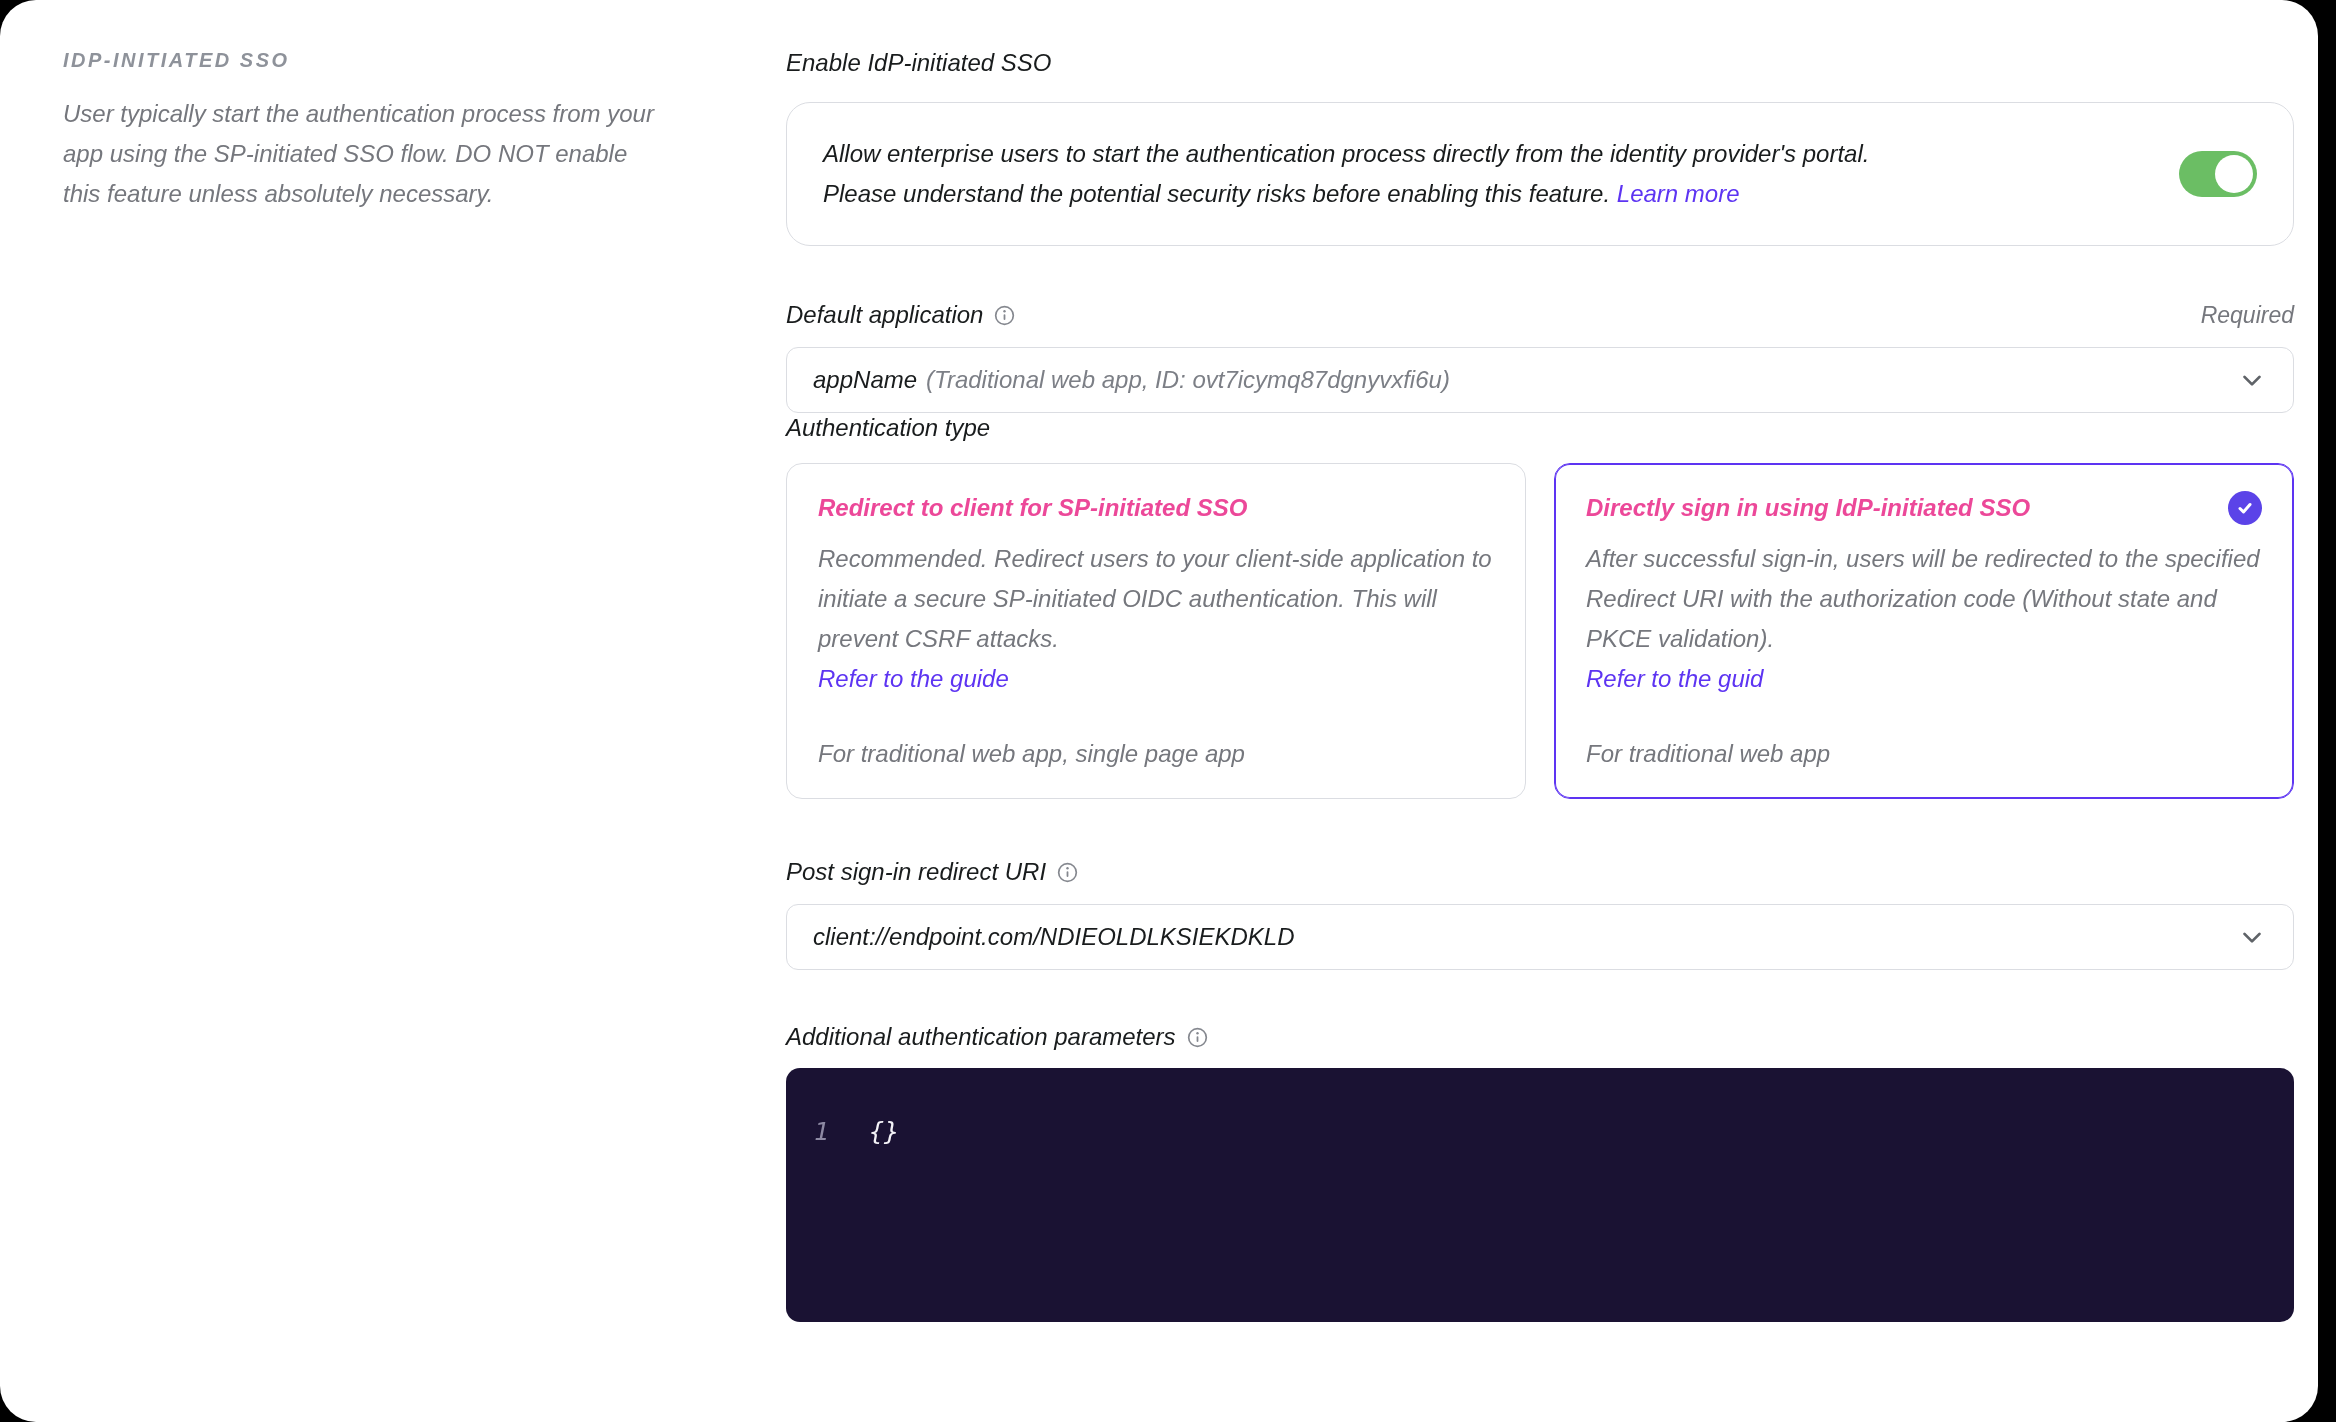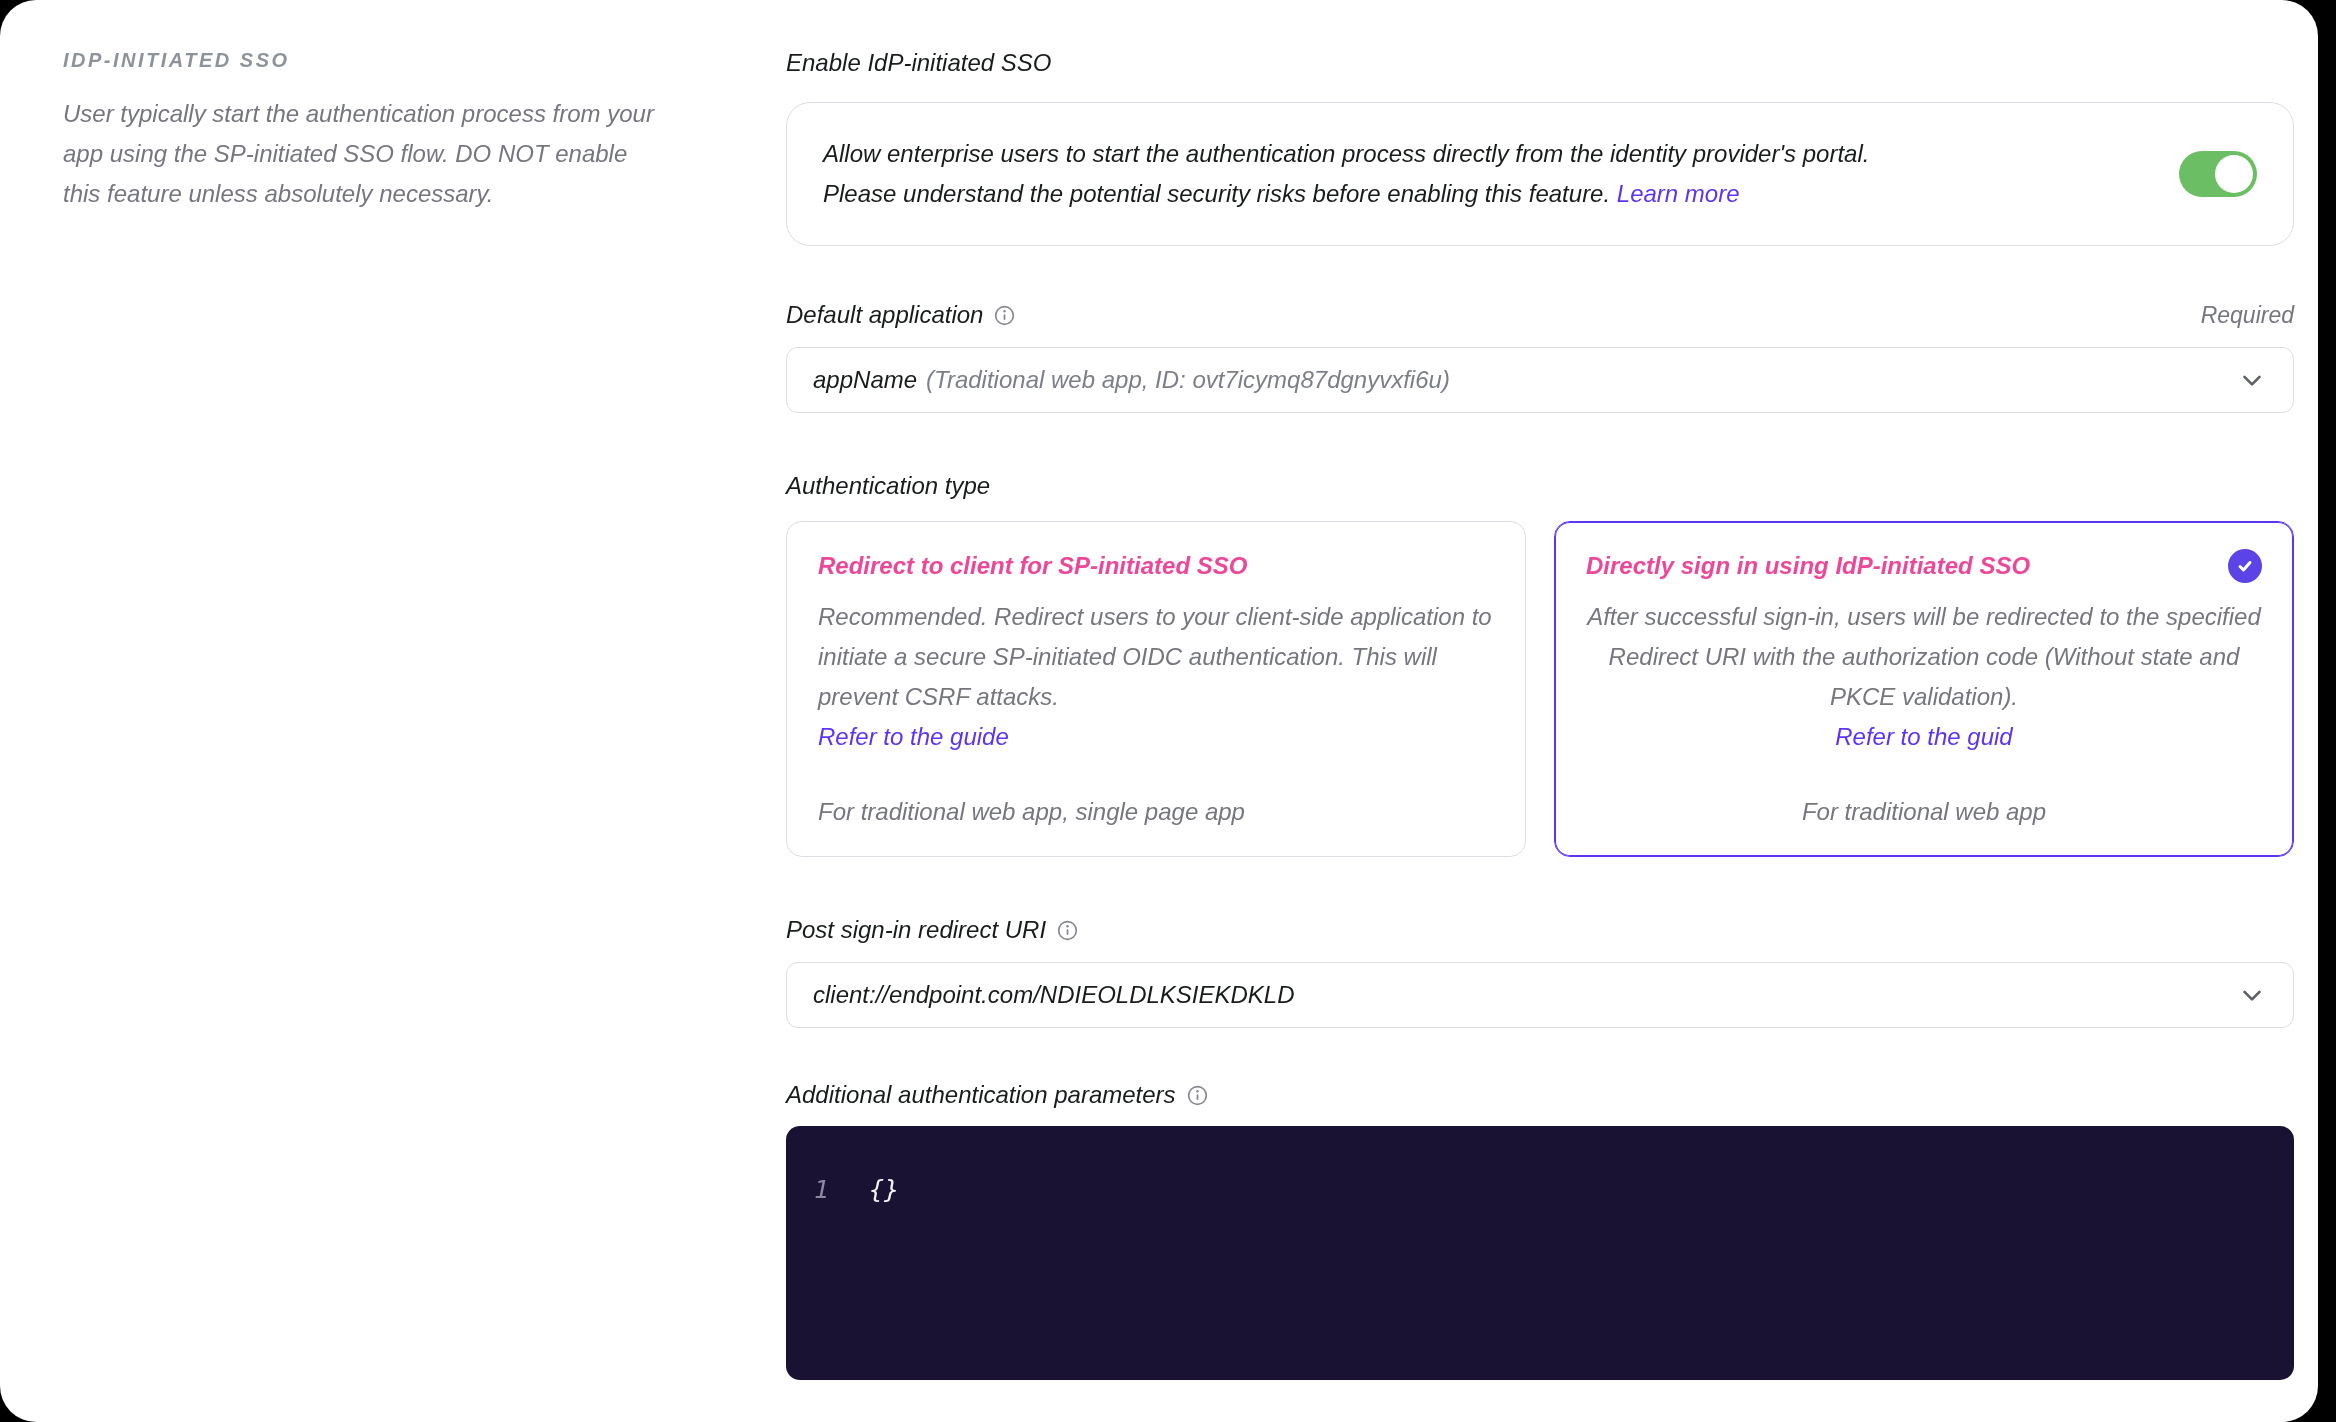--- a/index.html
+++ b/index.html
@@ -134,21 +134,21 @@
     background: #fff;
   }
   .select-value { color: #191c1d; }
   .select-value .secondary { color: #7c7f86; margin-left: 9px; }
   .chevron-icon {
     width: 30px;
     height: 30px;
     color: #5f6368;
     flex-shrink: 0;
   }
-  .select-default-app { margin-bottom: 58px; }
+  .select-default-app { }
 
   
   .auth-label { margin-bottom: 20px; }
   .cards {
     display: grid;
     grid-template-columns: 1fr 1fr;
     gap: 28px;
     margin-bottom: 58px;
   }
   .option-card {
@@ -158,21 +158,20 @@
     height: 336px;
     box-sizing: border-box;
     display: flex;
     flex-direction: column;
     cursor: pointer;
     background: #fff;
   }
   .option-card.selected {
     border-color: #5d34f2;
     box-shadow: inset 0 0 0 1px #5d34f2;
-    text-align: center;
   }
   .option-title-row {
     display: flex;
     justify-content: space-between;
     align-items: flex-start;
     gap: 16px;
   }
   .option-title {
     font-size: 24px;
     font-weight: 600;

